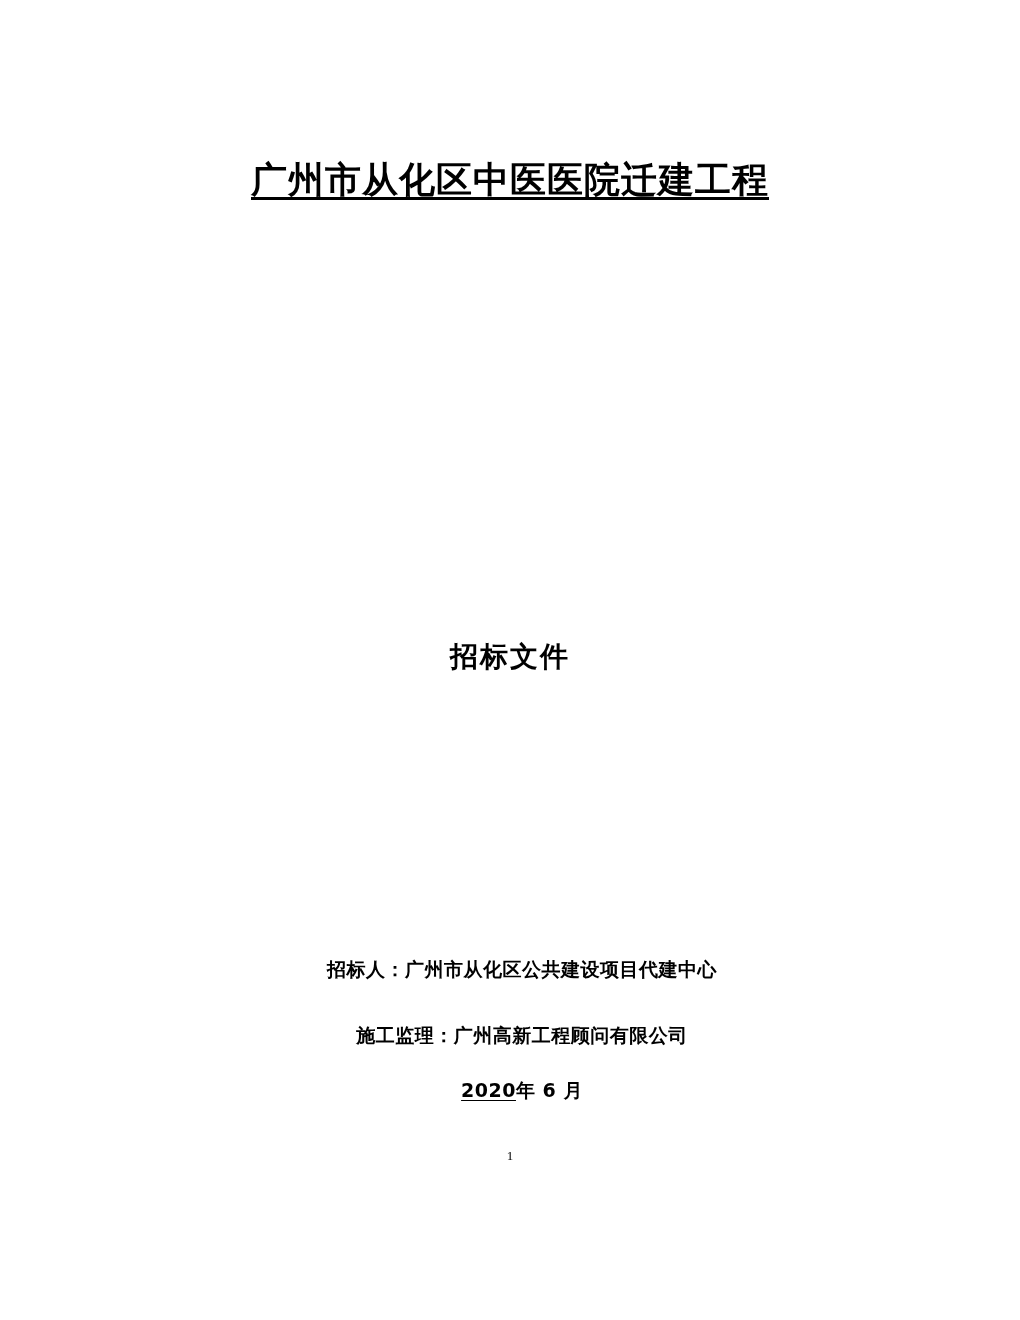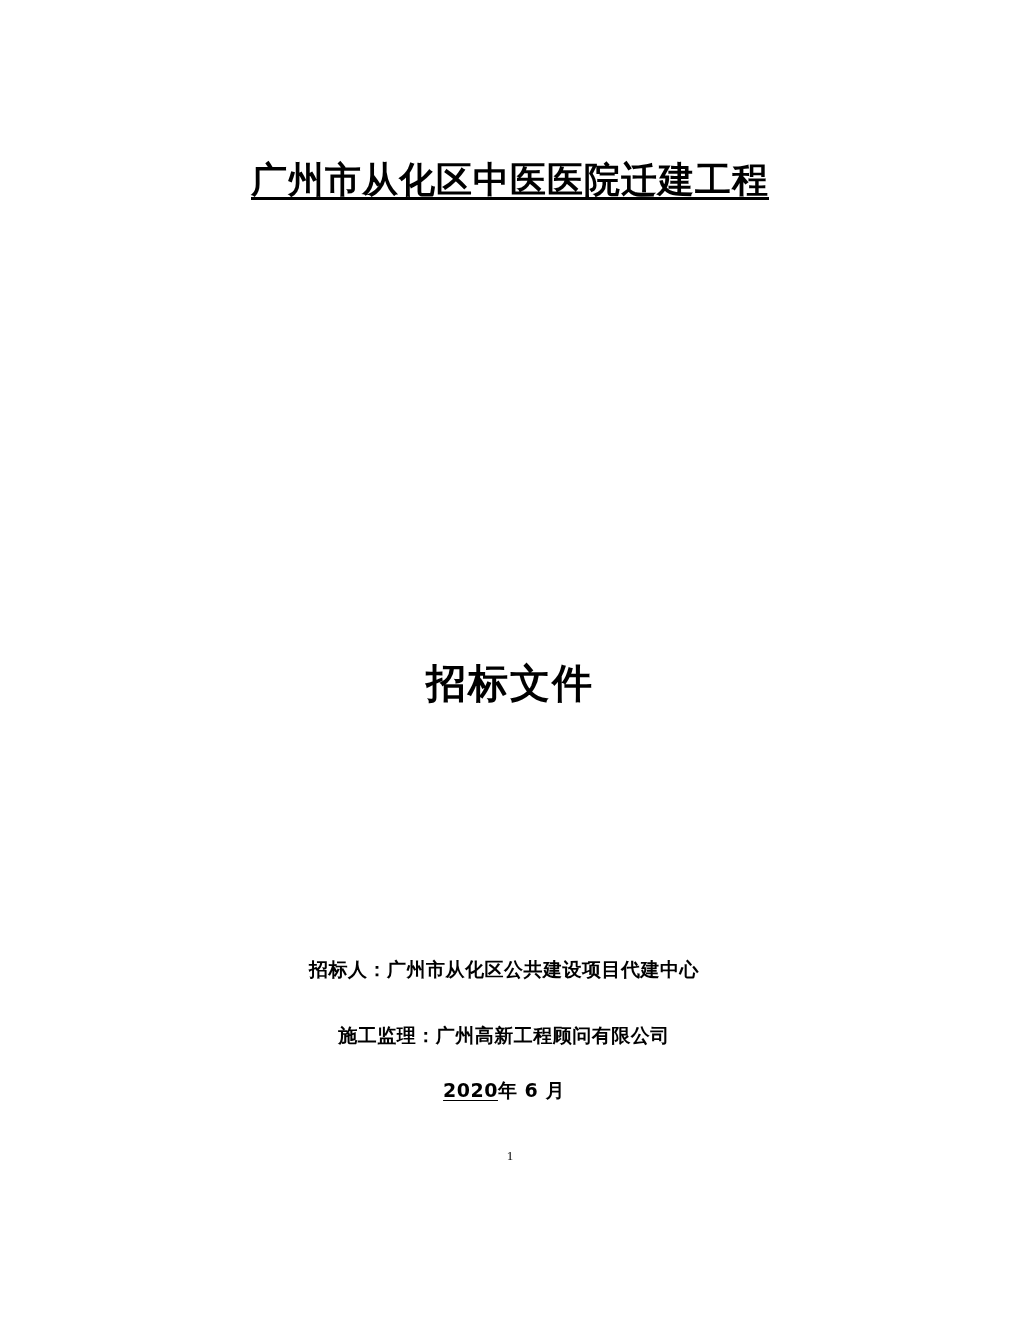--- a/index.html
+++ b/index.html
@@ -39,31 +39,31 @@
     text-decoration: underline;
     text-underline-offset: 5px;
     white-space: nowrap;
   }
   .title-line-2 {
     display: inline-block;
   }
   .doc-type {
     position: absolute;
     left: 110px;
-    top: 656px;
+    top: 638px;
     width: 800px;
     text-align: center;
     font-family: "DejaVu Sans", sans-serif;
     font-weight: bold;
-    font-size: 40px;
+    font-size: 28px;
     letter-spacing: 2px;
   }
   .footer-block {
     position: absolute;
-    left: 104px;
+    left: 122px;
     top: 948px;
     width: 800px;
     text-align: center;
   }
   .footer-line {
     font-family: "DejaVu Sans", sans-serif;
     font-weight: bold;
     font-size: 19px;
     line-height: 42px;
     letter-spacing: 0.5px;

